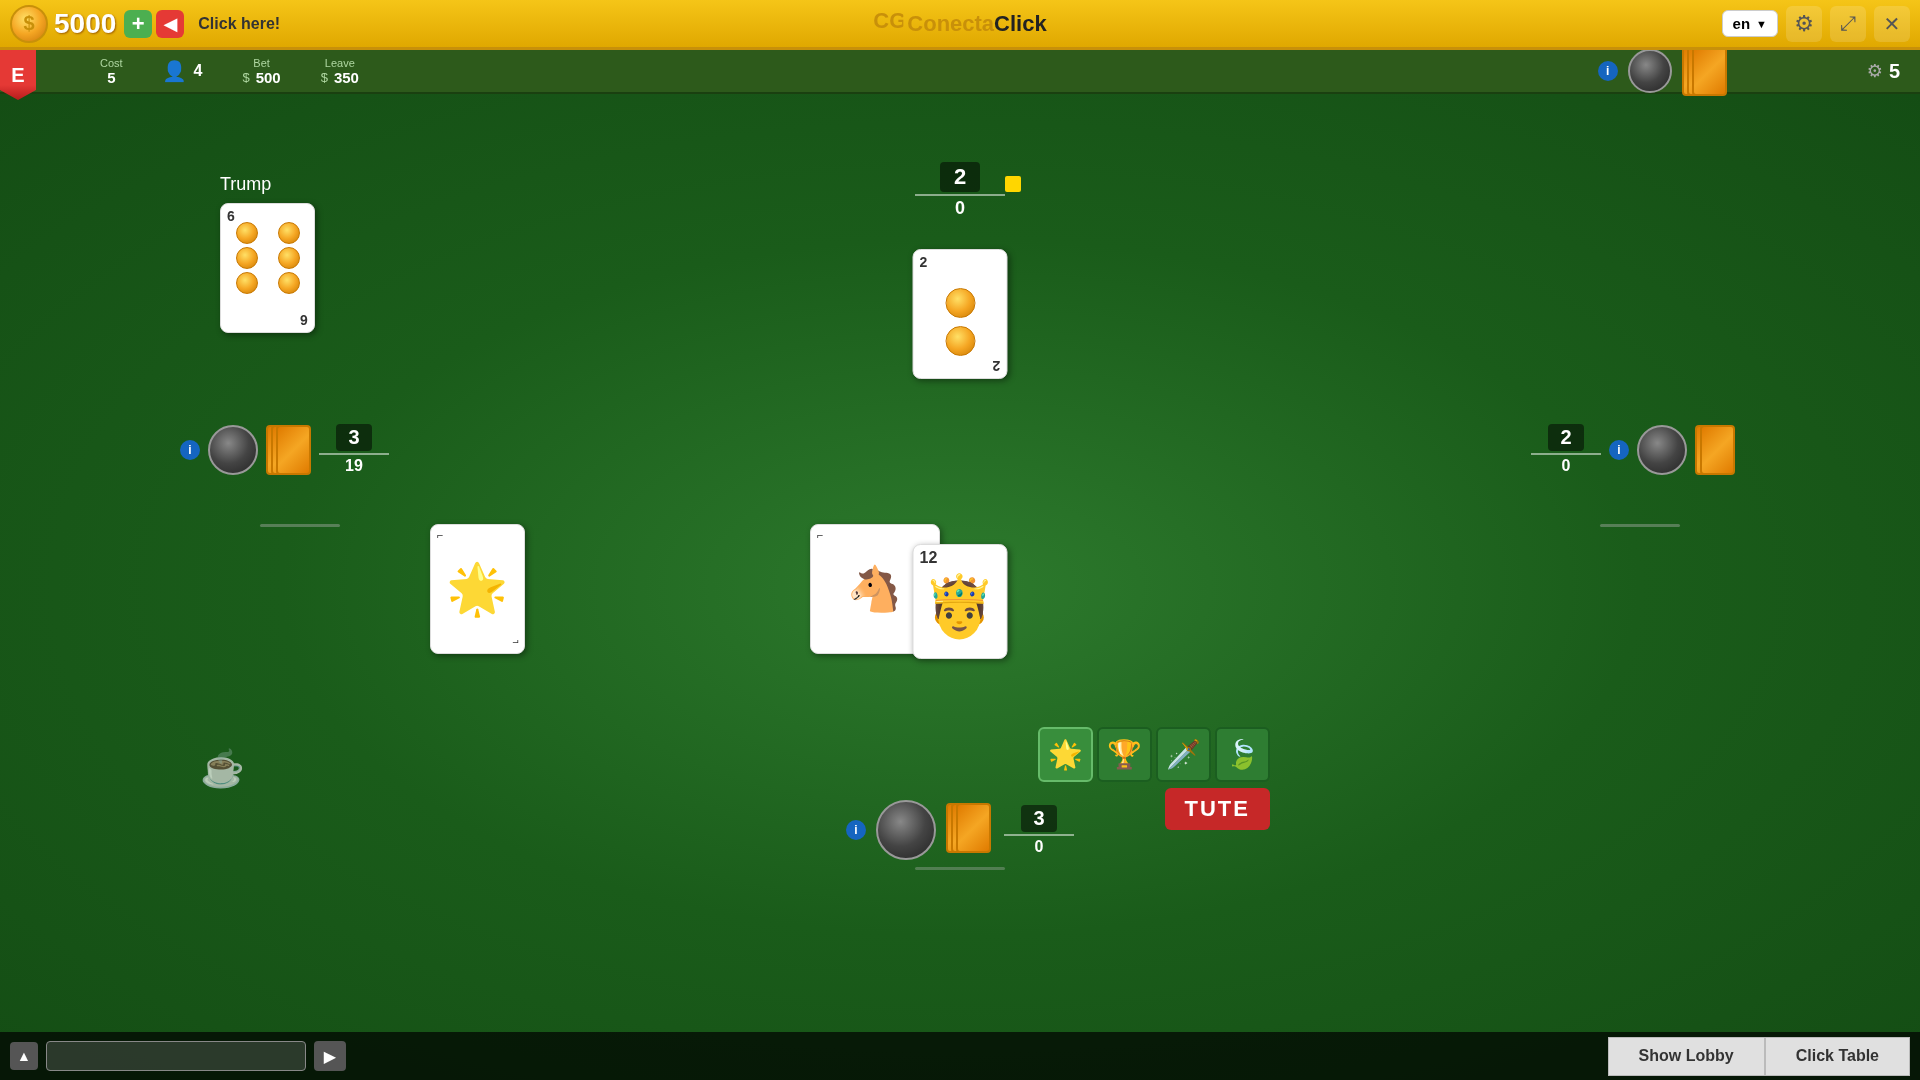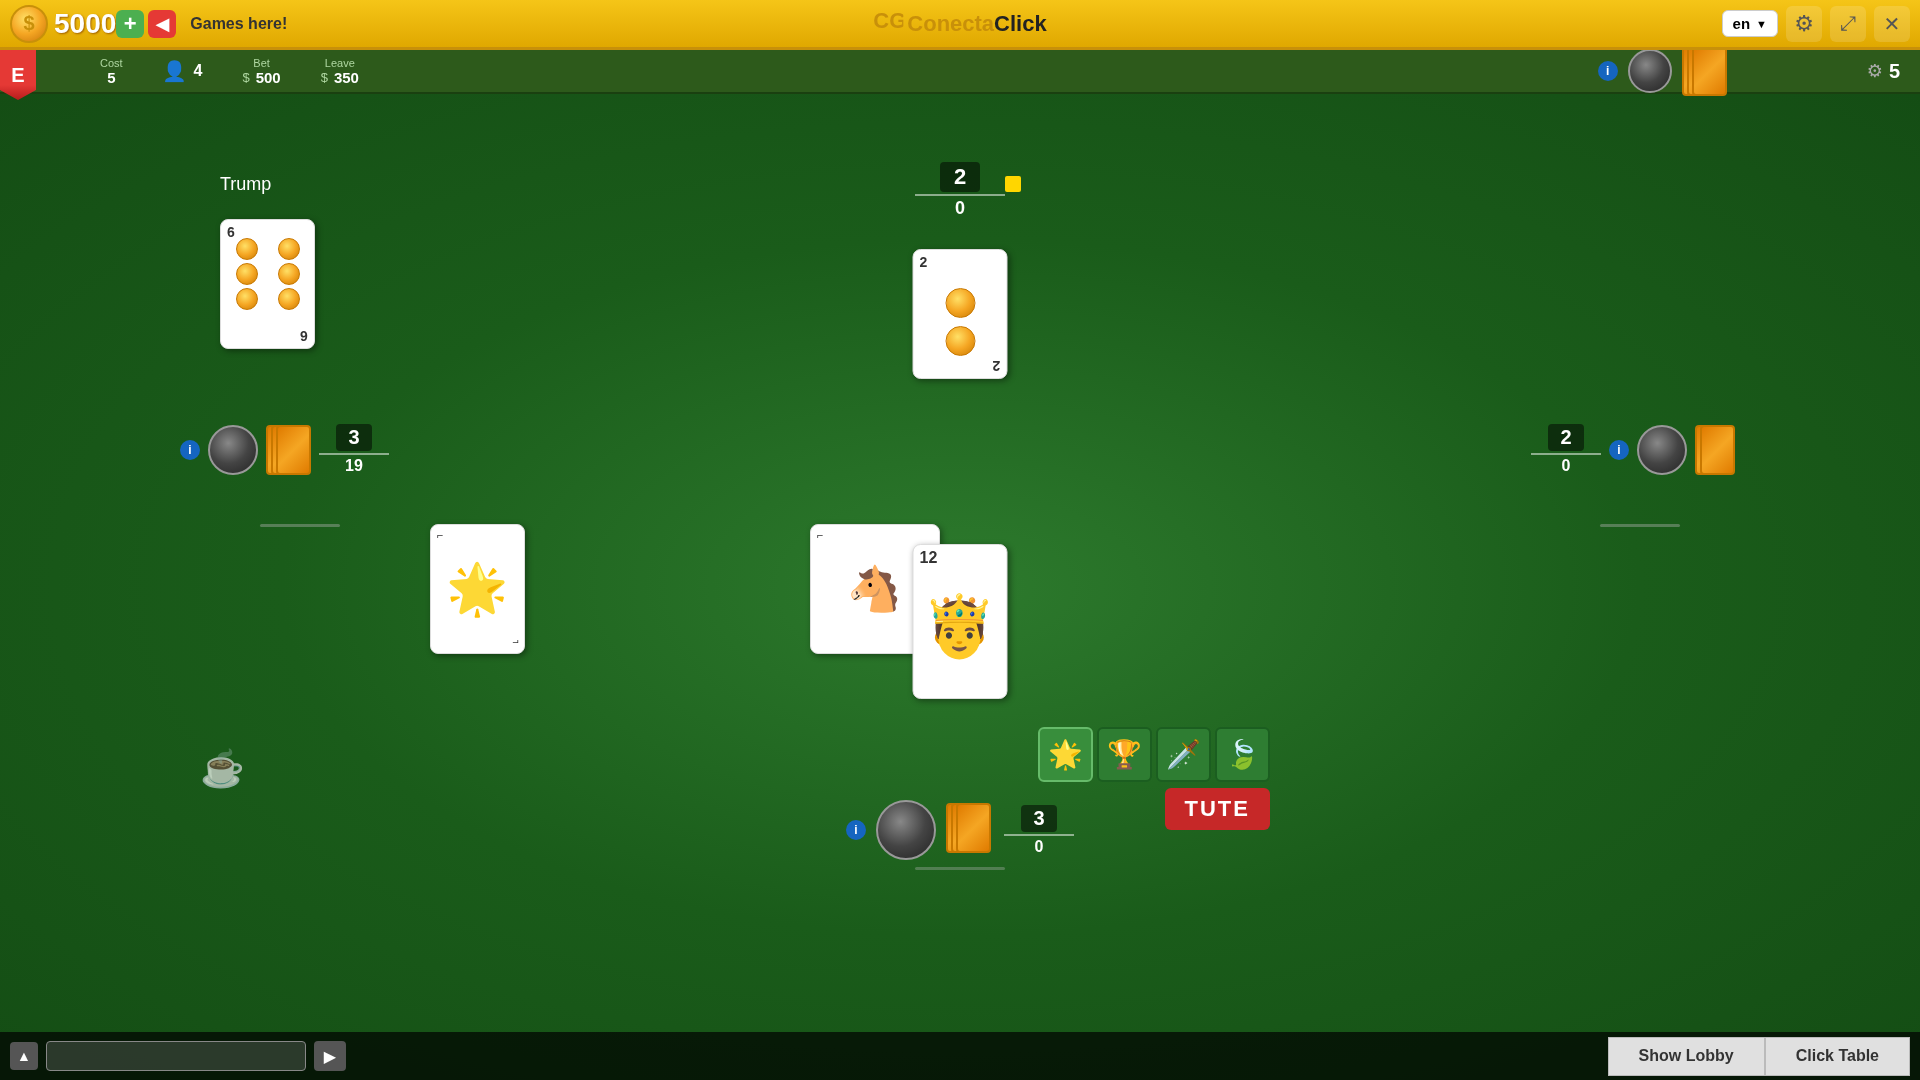--- a/index.html
+++ b/index.html
@@ -39,21 +39,21 @@
       font-weight: bold;
       margin-right: 6px;
       flex-shrink: 0;
     }
 
     #balance {
       font-size: 28px;
       font-weight: bold;
       color: #fff;
       text-shadow: 1px 1px 2px #a06000;
-      margin-right: 0;
+      margin-right: 8px;
     }
 
     #add-btn {
       width: 28px;
       height: 28px;
       background: #4caf50;
       border-radius: 6px;
       display: flex;
       align-items: center;
       justify-content: center;
@@ -207,21 +207,21 @@
     
     #trump-area {
       position: absolute;
       top: 80px;
       left: 220px;
     }
 
     #trump-label {
       color: white;
       font-size: 18px;
-      margin-bottom: 24px;
+      margin-bottom: 8px;
     }
 
     .card {
       background: white;
       border-radius: 8px;
       border: 1px solid #ddd;
       box-shadow: 2px 2px 6px rgba(0,0,0,0.4);
       position: relative;
     }
 
@@ -496,21 +496,21 @@
 </head>
 <body>
 
 <div id="top-bar">
   <div id="coin-icon">
     <span>$</span>
   </div>
   <div id="balance">5000</div>
   <div id="add-btn">+</div>
   <div id="arrow-btn">◀</div>
-  <span id="click-here">Games here!</span>
+  <span id="click-here">Click here!</span>
 
   <div id="logo">
     <span id="logo-cg">
       <svg width="30" height="28" viewBox="0 0 30 28" fill="none" xmlns="http://www.w3.org/2000/svg">
         <text x="0" y="22" font-size="22" fill="#c8900a" font-weight="bold">CG</text>
       </svg>
     </span>
     <span style="font-size:22px;font-weight:bold;">
       <span id="logo-conecta" style="color:#c8900a;">Conecta</span><span id="logo-games" style="color:#222;">Click</span>
     </span>
@@ -666,21 +666,21 @@
     <div class="card" style="width:130px;height:130px;">
       <span style="position:absolute;top:4px;left:6px;font-size:11px;color:#333;">⌐</span>
       <div class="horse-card-content">
         <span>🐴</span>
       </div>
       <span style="position:absolute;bottom:4px;right:6px;font-size:11px;color:#333;transform:rotate(180deg);">⌐</span>
     </div>
   </div>
 
   <div style="position:absolute;top:450px;left:50%;transform:translateX(-50%);">
-    <div class="card card-12" style="width:95px;height:155px;">
+    <div class="card card-12" style="width:95px;height:115px;">
       <span class="card-number-tl" style="font-size:16px;">12</span>
       <div style="display:flex;align-items:center;justify-content:center;height:100%;">
         <span style="font-size:60px;margin-top:10px;">🤴</span>
       </div>
     </div>
   </div>
 
   <div id="player-bottom">
     <div class="info-btn">i</div>
     <div class="avatar avatar-large"></div>

